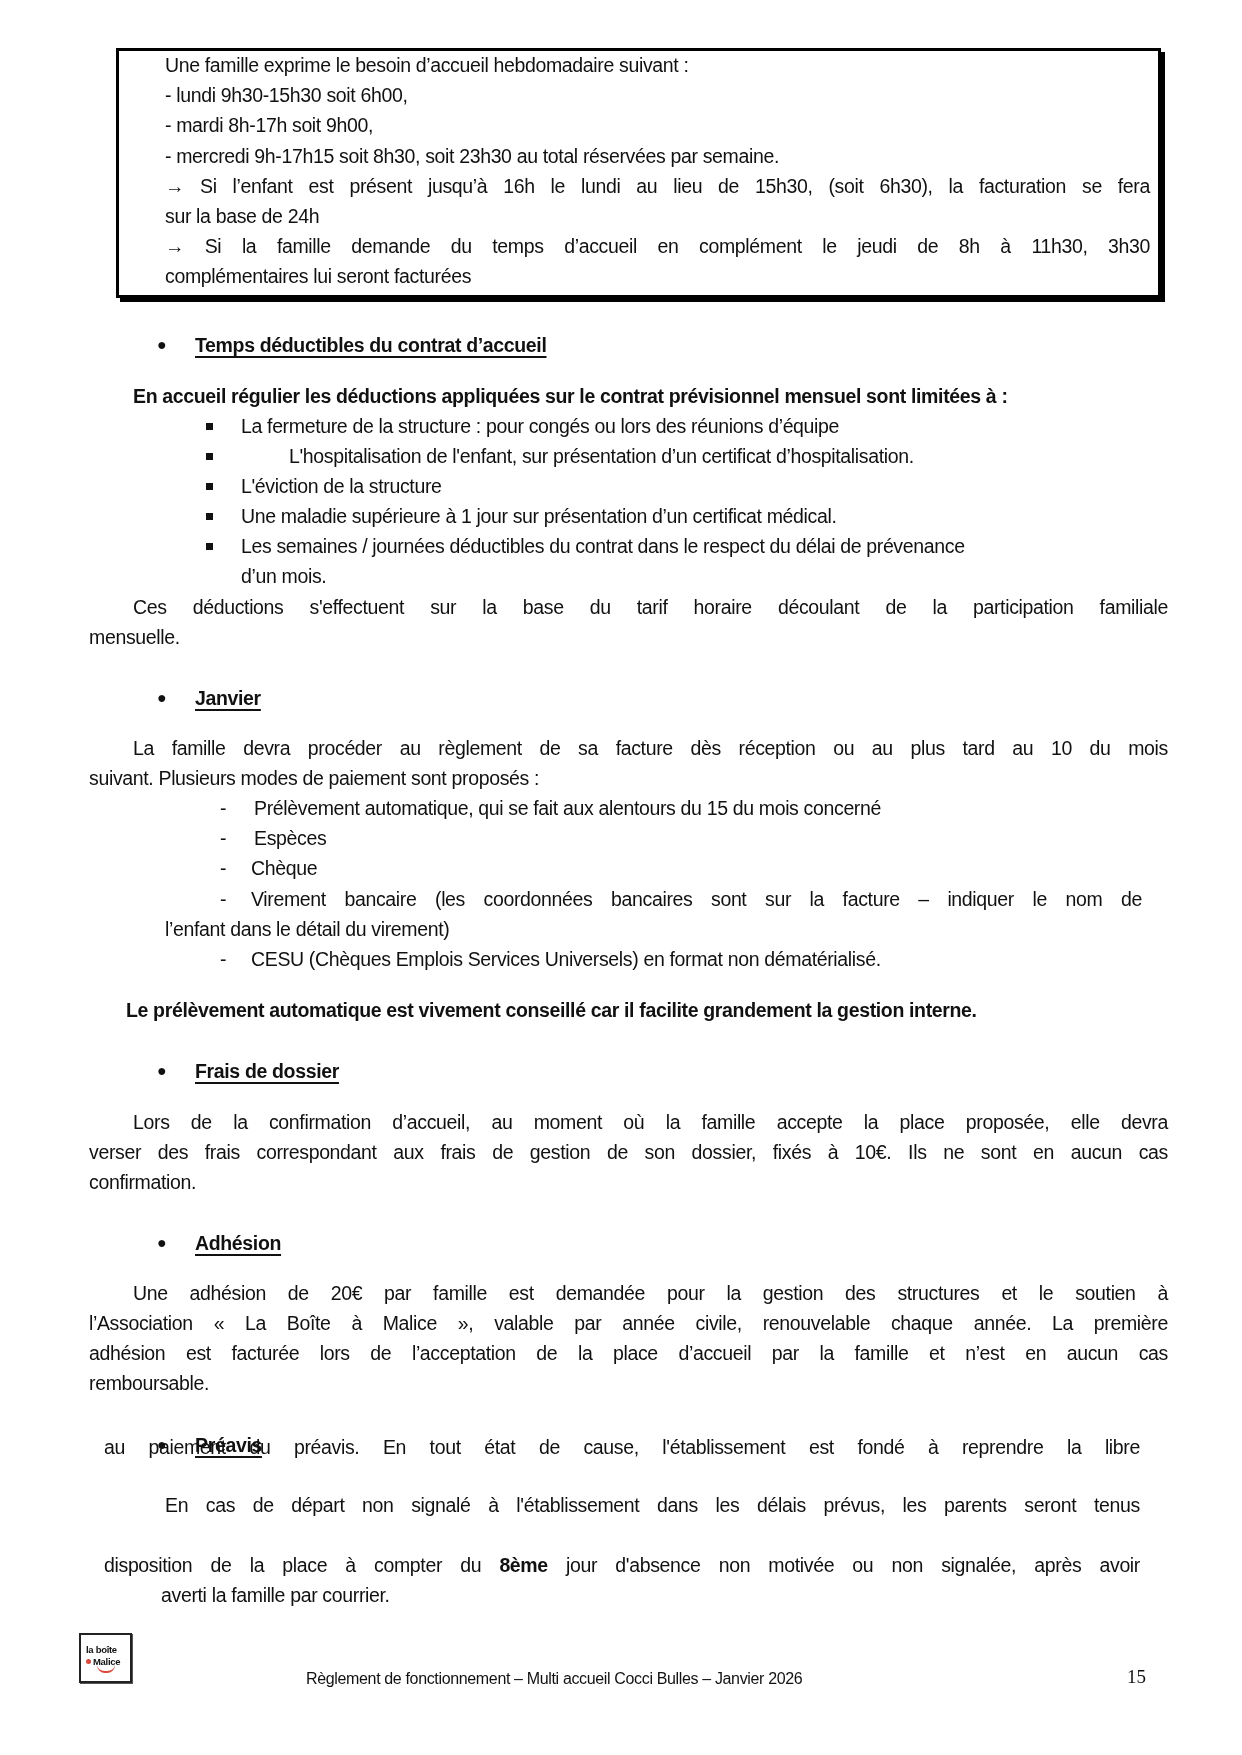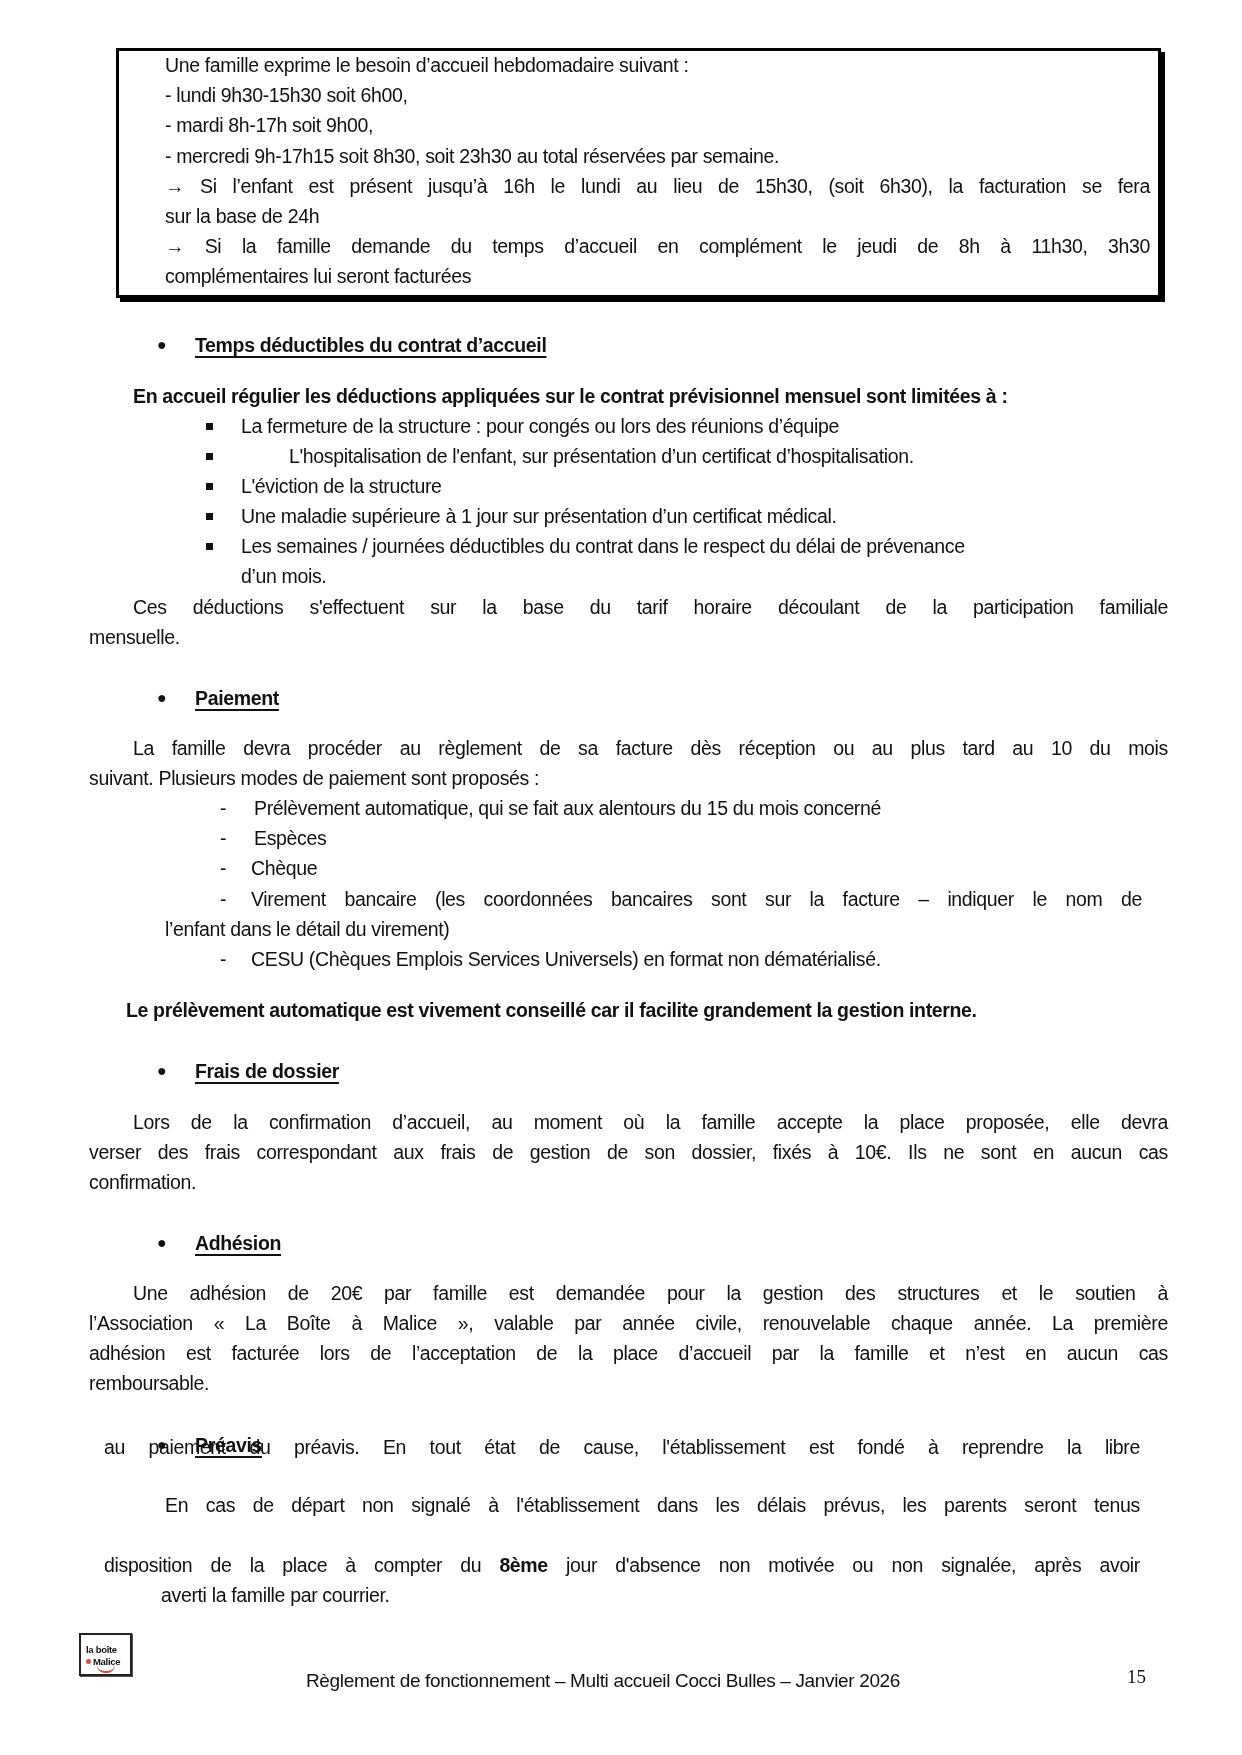--- a/index.html
+++ b/index.html
@@ -21,30 +21,30 @@
     }
 
     .heading { position: absolute; font-weight: bold; line-height: 30px; white-space: nowrap; }
     .heading .bullet { position: absolute; left: 0; font-size: 16px; }
     .heading .htext { position: absolute; left: 38px; text-decoration: underline; text-decoration-thickness: 2px; text-underline-offset: 4px; }
 
     .sq-bullet { position: absolute; width: 7px; height: 7px; background: #111; }
     .bold { font-weight: bold; }
 
     .footer-logo {
-      position: absolute; left: 79px; top: 1633px; width: 53px; height: 43px;
+      position: absolute; left: 79px; top: 1633px; width: 53px; height: 50px;
       border: 2px solid #222; box-sizing: border-box; background: #fff;
       box-shadow: 1px 1px 0 #555;
     }
     .footer-logo .l1 { position: absolute; left: 5px; top: 9px; font-size: 9.5px; font-weight: bold; color: #111; letter-spacing: -0.3px; }
     .footer-logo .l2 { position: absolute; left: 4px; top: 21px; font-size: 9.5px; font-weight: bold; color: #111; letter-spacing: -0.3px; }
     .footer-logo .dot { position: absolute; left: 5px; top: 24px; width: 5px; height: 5px; border-radius: 50%; background: #d9483b; }
     .footer-logo .smile { position: absolute; left: 16px; top: 30px; width: 18px; height: 6px; border-bottom: 2px solid #d9483b; border-radius: 0 0 10px 10px; }
 
-    .footer-text { position: absolute; left: 306px; top: 1670px; font-size: 19px; white-space: nowrap; color: #111; }
+    .footer-text { position: absolute; left: 306px; top: 1670px; font-size: 16px; white-space: nowrap; color: #111; }
     .page-num { position: absolute; left: 1127px; top: 1666px; font-size: 19px; font-family: "Liberation Serif", serif; color: #111; }
   </style>
 </head>
 <body>
 
 <div class="example-box"></div>
 <div class="cond">
   <div class="line" style="left:165px; top:50px;">Une famille exprime le besoin d’accueil hebdomadaire suivant :</div>
   <div class="line" style="left:165px; top:80px;">- lundi 9h30-15h30 soit 6h00,</div>
   <div class="line" style="left:165px; top:110px;">- mardi 8h-17h soit 9h00,</div>
@@ -74,21 +74,21 @@
   <div class="line" style="left:241px; top:531px;">Les semaines / journées déductibles du contrat dans le respect du délai de prévenance</div>
   <div class="line" style="left:241px; top:561px;">d’un mois.</div>
 
   <div class="just" style="left:133px; top:592px; width:1035px;">Ces déductions s'effectuent sur la base du tarif horaire découlant de la participation familiale</div>
   <div class="line" style="left:89px; top:622px;">mensuelle.</div>
 </div>
 
 <div class="cond">
   <div class="heading" style="left:157px; top:683px;">
     <span class="bullet">●</span>
-    <span class="htext">Paiement</span>
+    <span class="htext">Janvier</span>
   </div>
   <div class="just" style="left:133px; top:733px; width:1035px;">La famille devra procéder au règlement de sa facture dès réception ou au plus tard au 10 du mois</div>
   <div class="line" style="left:89px; top:763px;">suivant. Plusieurs modes de paiement sont proposés :</div>
 
   <div class="line" style="left:220px; top:793px;">-</div>
   <div class="line" style="left:254px; top:793px;">Prélèvement automatique, qui se fait aux alentours du 15 du mois concerné</div>
   <div class="line" style="left:220px; top:823px;">-</div>
   <div class="line" style="left:254px; top:823px;">Espèces</div>
   <div class="line" style="left:220px; top:853px;">-</div>
   <div class="line" style="left:251px; top:853px;">Chèque</div>

